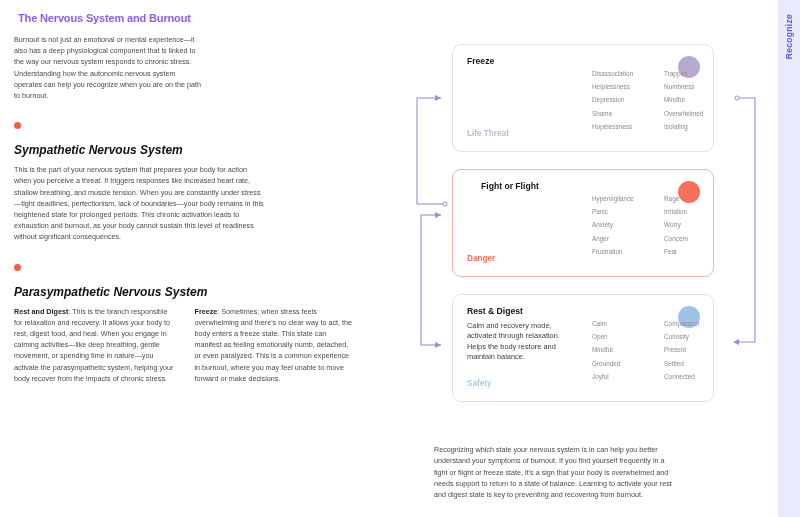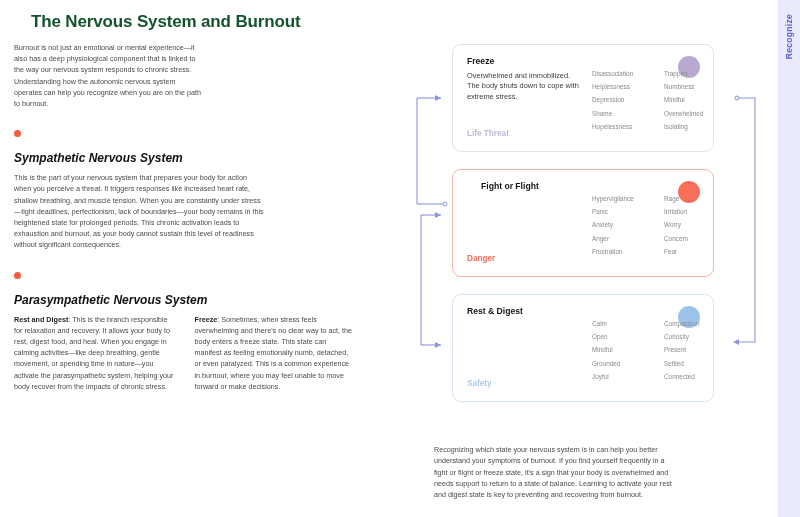--- a/index.html
+++ b/index.html
@@ -40,25 +40,25 @@
   }
 
   
   .left-col {
     position: absolute;
     left: 14px;
     top: 12px;
     width: 400px;
   }
   .page-title {
-    font-size: 17px;
-    font-weight: bold;
-    color: #14532d;
+    font-size: 11px;
+    font-weight: bold;
+    color: #8b5cf6;
     letter-spacing: -0.15px;
-    margin: 0 0 10px 17px;
+    margin: 0 0 10px 4px;
   }
   .intro-text {
     width: 188px;
     font-size: 7.2px;
     line-height: 11.2px;
     color: #4a4a4a;
     margin: 0;
   }
 
   .section {
@@ -238,21 +238,20 @@
   </g>
   <circle cx="445" cy="204" r="2" fill="#ffffff" stroke="#8d93dd" stroke-width="1"></circle>
   <circle cx="737" cy="98" r="2" fill="#ffffff" stroke="#8d93dd" stroke-width="1"></circle>
 </svg>
 
 <div class="cards">
 
   <div class="card freeze">
     <div class="card-dot" style="background:#b9a9d0"></div>
     <h3 class="card-title">Freeze</h3>
-    <p class="card-desc">Overwhelmed and immobilized. The body shuts down to cope with extreme stress.</p>
     <div class="card-state">Life Threat</div>
     <div class="tags">
       <div class="tag-col">
         <div class="tag">Disassociation</div>
         <div class="tag">Helplessness</div>
         <div class="tag">Depression</div>
         <div class="tag">Shame</div>
         <div class="tag">Hopelessness</div>
       </div>
       <div class="tag-col">
@@ -283,20 +282,21 @@
         <div class="tag">Worry</div>
         <div class="tag">Concern</div>
         <div class="tag">Fear</div>
       </div>
     </div>
   </div>
 
   <div class="card rest">
     <div class="card-dot" style="background:#9cc4e8"></div>
     <h3 class="card-title">Rest &amp; Digest</h3>
+    <p class="card-desc">Calm and recovery mode, activated through relaxation. Helps the body restore and maintain balance.</p>
     <div class="card-state">Safety</div>
     <div class="tags">
       <div class="tag-col">
         <div class="tag">Calm</div>
         <div class="tag">Open</div>
         <div class="tag">Mindful</div>
         <div class="tag">Grounded</div>
         <div class="tag">Joyful</div>
       </div>
       <div class="tag-col">

